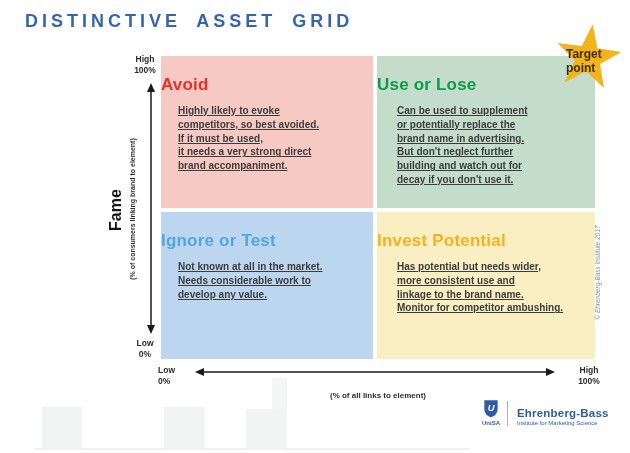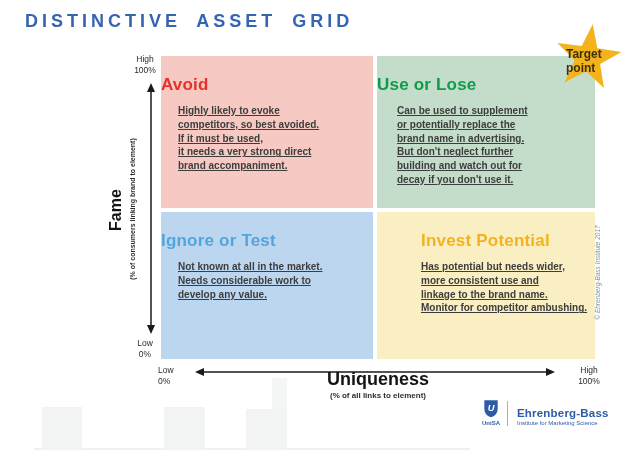--- a/index.html
+++ b/index.html
@@ -18,28 +18,28 @@
   .quad h2 { margin:0; font-size:17px; font-weight:bold; letter-spacing:0.2px; }
   .quad p {
     margin:9px auto 0; max-width:178px;
     font-size:10px; font-weight:bold; color:#3d3d3d; line-height:1.38;
     white-space:pre-line;
     text-decoration:underline;
   }
   #q-avoid  { left:161px; top:56px;  width:212px; height:152px; background:#f6cac3; }
   #q-use    { left:377px; top:56px;  width:218px; height:152px; background:#c4ddcb; }
   #q-ignore { left:161px; top:212px; width:212px; height:147px; background:#bdd6ef; }
-  #q-invest { left:377px; top:212px; width:218px; height:147px; background:#f9efc2;padding-left:44px; }
+  #q-invest { left:377px; top:212px; width:218px; height:147px; background:#f9efc2; }
   #q-avoid h2  { color:#e63029; }
   #q-use h2    { color:#0e9b4a; }
   #q-ignore h2 { color:#52a5e0; }
   #q-invest h2 { color:#f4b31d; }
   
   .tick {
-    position:absolute; font-size:8.5px; font-weight:normal; color:#2b2b2b;
+    position:absolute; font-size:8.5px; font-weight:bold; color:#2b2b2b;
     line-height:1.3; white-space:pre-line;
   }
   #tick-y-high { left:126px; top:54px;  width:38px; text-align:center; }
   #tick-y-low  { left:126px; top:338px; width:38px; text-align:center; }
   #tick-x-low  { left:158px; top:365px; width:36px; text-align:left; }
   #tick-x-high { left:570px; top:365px; width:38px; text-align:center; }
   
   .y-label {
     position:absolute; left:86px; top:200px; width:60px; height:20px; line-height:20px;
     transform:rotate(-90deg); font-size:16px; font-weight:bold; color:#141414; text-align:center;
@@ -140,21 +140,20 @@
 100%</div>
   <div class="tick" id="tick-y-low">Low
 0%</div>
   <div class="y-label">Fame</div>
   <div class="y-sublabel">(% of consumers linking brand to element)</div>
 
   <div class="tick" id="tick-x-low">Low
 0%</div>
   <div class="tick" id="tick-x-high">High
 100%</div>
-  <div class="x-label">Uniqueness</div>
   <div class="x-sublabel">(% of all links to element)</div>
 
   <svg class="star-svg" width="74" height="76">
     <polygon transform="rotate(8 37 38)" fill="#f2b31c" points="37,4 44.9,27.1 69.3,27.5 49.8,42.2 57,65.5 37,51.5 17,65.5 24.2,42.2 4.7,27.5 29.1,27.1"></polygon>
   </svg>
   <div class="target-label">Target
 point</div>
 
   <div class="copyright">© Ehrenberg-Bass Institute 2017</div>
 

